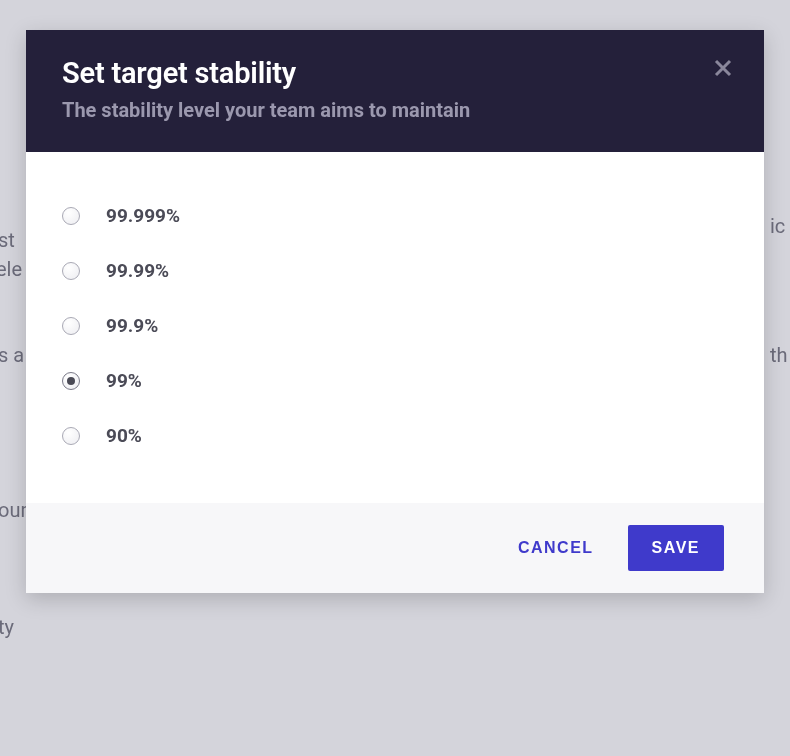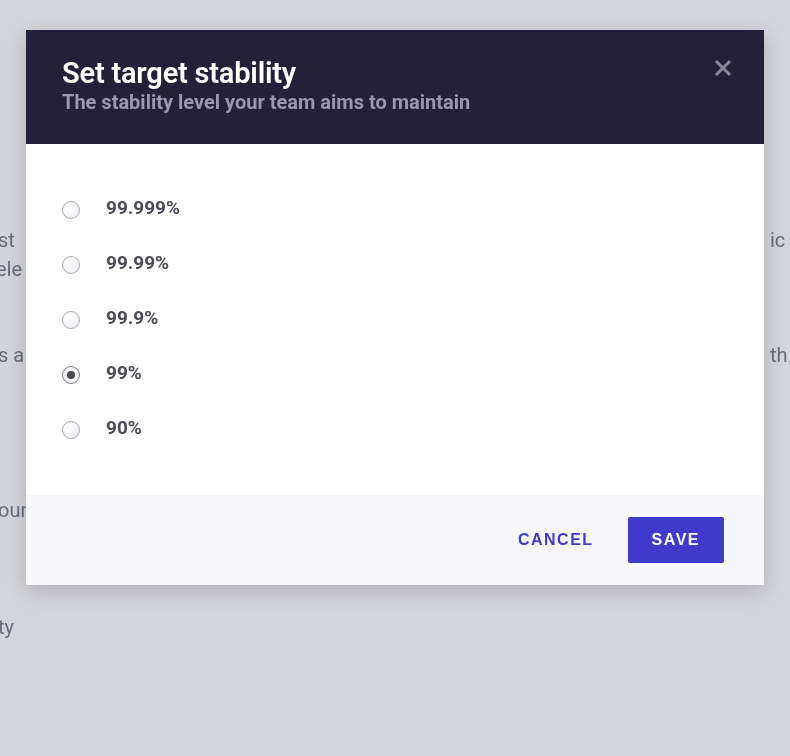--- a/index.html
+++ b/index.html
@@ -34,20 +34,21 @@
   .modal-header {
     background: #24203a;
     color: #ffffff;
     padding: 26px 36px 30px 36px;
     position: relative;
   }
   .modal-title {
     font-size: 29px;
     font-weight: 600;
     letter-spacing: -0.2px;
+    margin-bottom: 8px;
   }
   .modal-subtitle {
     font-size: 20px;
     font-weight: 700;
     color: #9b98ae;
   }
   .close-btn {
     position: absolute;
     top: 24px;
     right: 26px;
@@ -63,21 +64,21 @@
   .close-btn svg { width: 18px; height: 18px; }
   .close-btn svg path { stroke: #8a879b; stroke-width: 3; }
 
   .modal-body {
     padding: 36px 36px 40px 36px;
     background: #ffffff;
   }
 
   .radio-row {
     display: flex;
-    align-items: flex-end;
+    align-items: center;
     gap: 26px;
     padding: 16px 0;
     cursor: pointer;
   }
   .radio-outer {
     width: 18px;
     height: 18px;
     border-radius: 50%;
     border: 1.5px solid #a9a9b5;
     background: radial-gradient(circle at 35% 30%, #ffffff 0%, #f2f2f5 70%);
@@ -133,21 +134,21 @@
   }
 </style>
 </head>
 <body>
 
 <div class="bg-text" style="left:-2px; top:225px;">st</div>
 <div class="bg-text" style="left:-4px; top:254px;">ele</div>
 <div class="bg-text" style="left:-2px; top:340px;">s a</div>
 <div class="bg-text" style="left:-2px; top:495px;">our</div>
 <div class="bg-text" style="left:-2px; top:612px;">ty</div>
-<div class="bg-text" style="left:770px; top:225px;">ic</div>
+<div class="bg-text" style="left:770px; top:211px;">ic</div>
 <div class="bg-text" style="left:770px; top:340px;">th</div>
 
 <div class="modal">
 
   <div class="modal-header">
     <div class="modal-title">Set target stability</div>
     <div class="modal-subtitle">The stability level your team aims to maintain</div>
     <button class="close-btn">
       <span>
         <svg viewBox="0 0 18 18">

